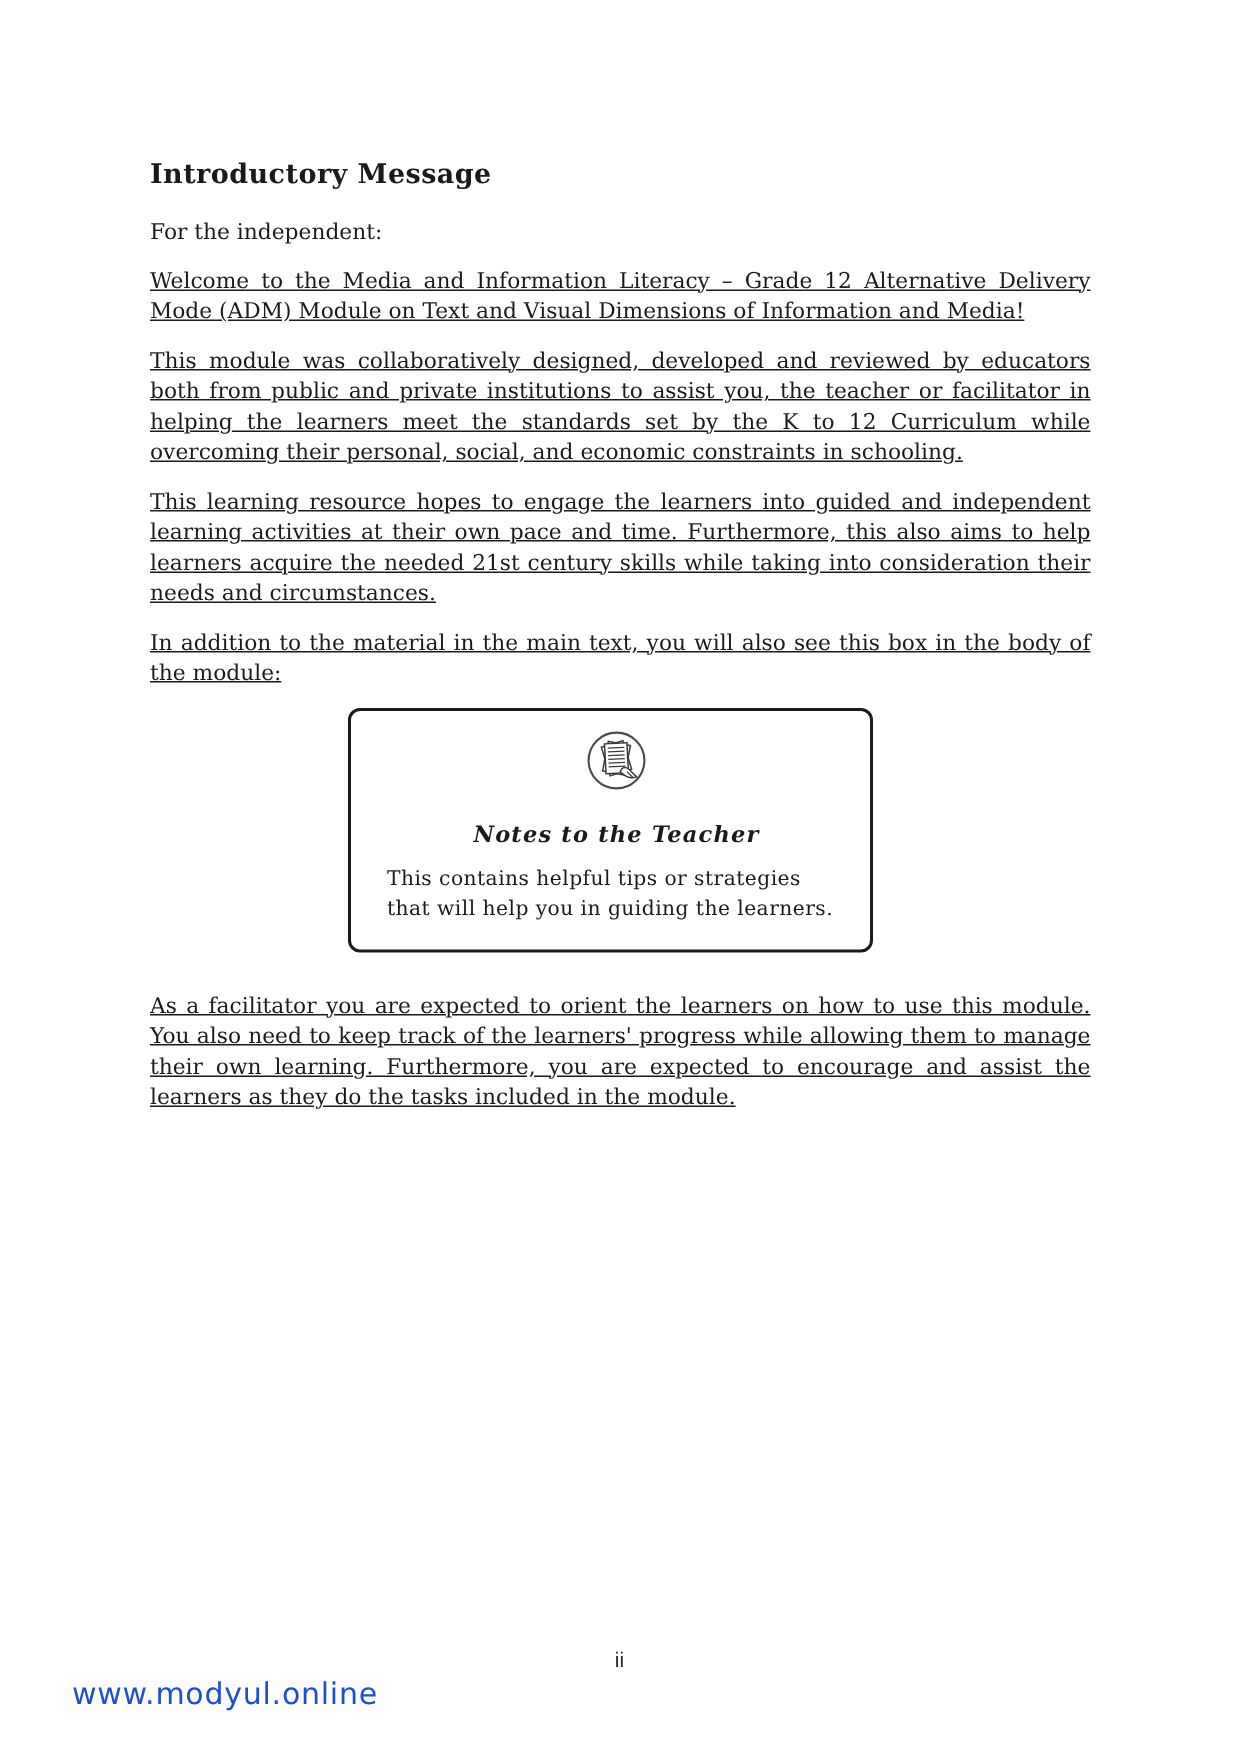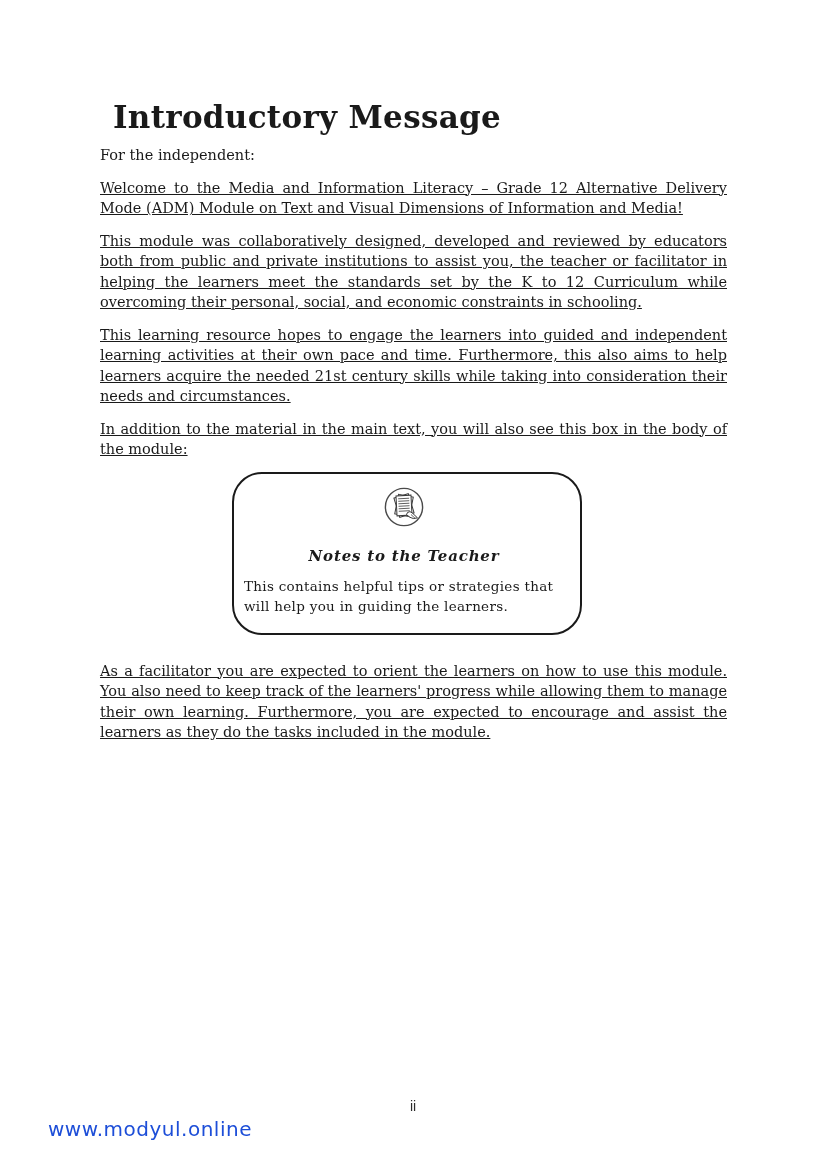--- a/index.html
+++ b/index.html
@@ -12,46 +12,45 @@
     font-family: "DejaVu Serif", "Liberation Serif", serif;
     color: #1a1a1a;
   }
   .page {
     position: absolute;
     top: 0; left: 0;
     width: 826px; height: 1169px;
     padding: 103px 99px 0 100px;
   }
   h1.doc-title {
-    font-size: 31px;
+    font-size: 18px;
     line-height: 28px;
     font-weight: bold;
     letter-spacing: 0.3px;
     margin-bottom: 14px;
-    margin-left: 13px;
   }
   p.salutation {
     font-size: 14.5px;
     line-height: 20.5px;
     margin-bottom: 12px;
   }
   p.para {
     font-size: 14.5px;
     line-height: 20.5px;
     text-align: justify;
     margin-bottom: 12px;
     text-decoration: underline;
   }
   .notes-box {
     width: 350px;
     height: 163px;
     margin: 5px 0 26px 132px;
     border: 2px solid #1a1a1a;
-    border-radius: 30px;
-    padding: 13px 14px 0 8px;
+    border-radius: 8px;
+    padding: 13px 14px 0 22px;
     text-align: center;
     background: #ffffff;
   }
   .notes-icon {
     width: 40px;
     height: 40px;
     display: inline-block;
   }
   .notes-heading {
     font-size: 15px;

